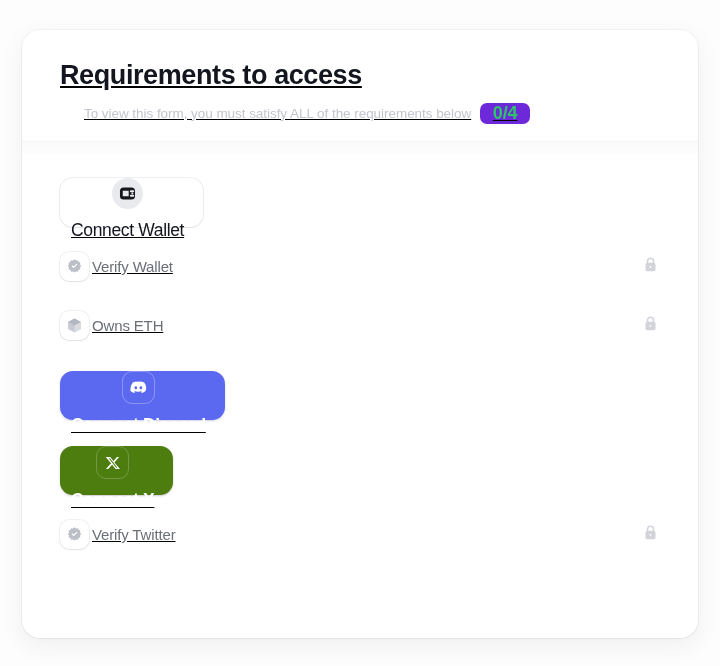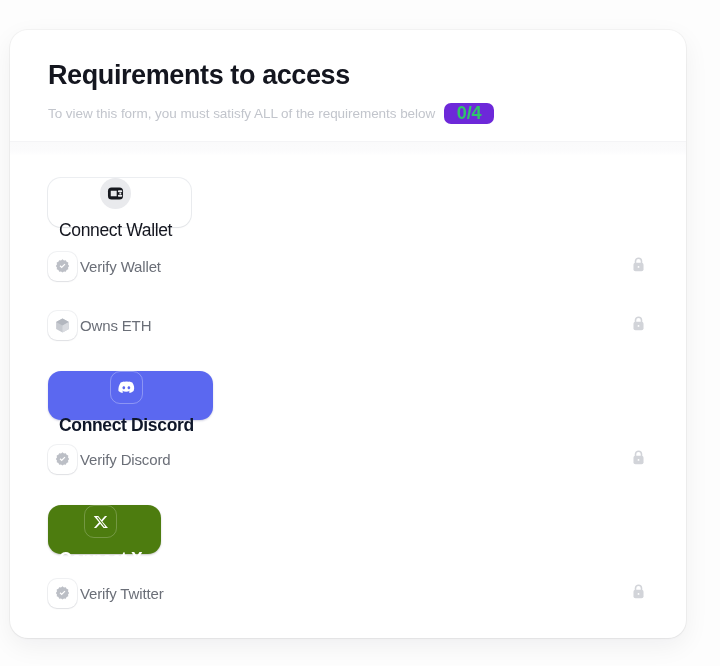--- a/index.html
+++ b/index.html
@@ -18,49 +18,51 @@
   .stage {
     position: relative;
     width: 720px;
     height: 666px;
     background: #fdfdfd;
   }
 
   
   .card {
     position: absolute;
-    left: 10px;
+    left: 22px;
     top: 30px;
     width: 676px;
     height: 608px;
     background: #ffffff;
     border-radius: 18px;
     box-shadow: 0 1px 2px rgba(16,18,27,0.04),
                 0 8px 26px rgba(16,18,27,0.06),
                 0 0 0 1px rgba(16,18,27,0.035);
     overflow: hidden;
+    text-decoration: underline;
   }
 
   
   .card-header {
     padding: 28px 38px 0 38px;
   }
   .page-title {
     font-size: 27px;
     line-height: 34px;
     font-weight: 700;
     letter-spacing: -0.4px;
     color: #14161f;
     margin: 0;
   }
   .subtitle-row {
     display: flex;
     align-items: center;
     gap: 9px;
     margin-top: 11px;
+    margin-left: 24px;
   }
   .subtitle {
     font-size: 13.5px;
     line-height: 18px;
     color: #c2c5cc;
     letter-spacing: -0.05px;
   }
   .counter-badge {
     display: inline-flex;
     align-items: center;
@@ -125,21 +127,21 @@
   .connect-btn.wallet .btn-label {
     color: #14161f;
     font-weight: 500;
   }
 
   .connect-btn.discord {
     background: #5b68f0;
     box-shadow: 0 1px 2px rgba(40,46,120,0.22);
   }
   .connect-btn.discord .btn-label {
-    color: #0f172a;
+    color: #ffffff;
     font-weight: 700;
   }
 
   .connect-btn.xcom {
     background: #4d7c0f;
     box-shadow: 0 1px 2px rgba(0,0,0,0.22);
   }
   .connect-btn.xcom .btn-label {
     color: #ffffff;
     font-weight: 700;
@@ -281,36 +283,20 @@
             <span class="chip discord-chip">
               <svg width="19" height="19" viewBox="0 0 24 24" aria-hidden="true">
                 <path fill="#ffffff" d="M19.3 5.6A16 16 0 0015.4 4.4l-.2.4a12 12 0 00-6.4 0l-.2-.4A16 16 0 004.7 5.6C2.2 9.3 1.5 12.9 1.85 16.45a16.1 16.1 0 004.9 2.48l.98-1.63a10.4 10.4 0 01-1.55-.75l.38-.3a11.4 11.4 0 009.68 0l.38.3c-.49.29-1.01.54-1.55.75l.98 1.63a16 16 0 004.9-2.48C22.6 12.3 21.5 8.75 19.3 5.6zM8.6 14.3c-.95 0-1.73-.88-1.73-1.95S7.63 10.4 8.6 10.4s1.75.88 1.73 1.95c0 1.07-.77 1.95-1.73 1.95zm6.4 0c-.95 0-1.73-.88-1.73-1.95s.76-1.95 1.73-1.95 1.75.88 1.73 1.95c0 1.07-.76 1.95-1.73 1.95z"></path>
               </svg>
             </span>
             <span class="btn-label">Connect Discord</span>
           </button>
         </div>
         <div class="gap-after-wallet"></div>
 
-        <div class="req-row">
-          <span class="req-icon">
-            <svg width="17" height="17" viewBox="0 0 24 24" aria-hidden="true">
-              <path fill="#bcbfc6" d="M12 1.8l2.1 1.6 2.6-.35 1.05 2.42 2.42 1.05-.35 2.6L21.4 11.2l-1.58 2.1.35 2.6-2.42 1.05-1.05 2.42-2.6-.35L12 20.6l-2.1-1.58-2.6.35-1.05-2.42-2.42-1.05.35-2.6L2.6 11.2l1.58-2.08-.35-2.6 2.42-1.05L7.3 3.05l2.6.35z"></path>
-              <path fill="#ffffff" d="M10.85 14.55L7.9 11.6l1.25-1.25 1.7 1.7 4-4 1.25 1.25z"></path>
-            </svg>
-          </span>
-          <span class="req-label">Verify Discord</span>
-          <span class="lock-icon">
-            <svg width="15" height="17" viewBox="0 0 20 22" aria-hidden="true">
-              <path d="M6 9V6.6a4 4 0 118 0V9" fill="none" stroke="#d2d4d9" stroke-width="2.1" stroke-linecap="round"></path>
-              <rect x="3.3" y="8.8" width="13.4" height="11.2" rx="2.6" fill="#d2d4d9"></rect>
-              <circle cx="10" cy="14.2" r="1.25" fill="#ffffff"></circle>
-            </svg>
-          </span>
-        </div>
 
         <div class="gap-before-x"></div>
 
         <div class="connect-row">
           <button class="connect-btn xcom">
             <span class="chip x-chip">
               <svg width="16" height="16" viewBox="0 0 24 24" aria-hidden="true">
                 <path fill="#ffffff" d="M17.9 3h3.3l-7.2 8.24L22.5 21h-6.63l-5.2-6.36L4.72 21H1.4l7.7-8.8L1.1 3h6.8l4.7 5.82zM16.73 19.1h1.83L7.45 4.8H5.5z"></path>
               </svg>
             </span>

